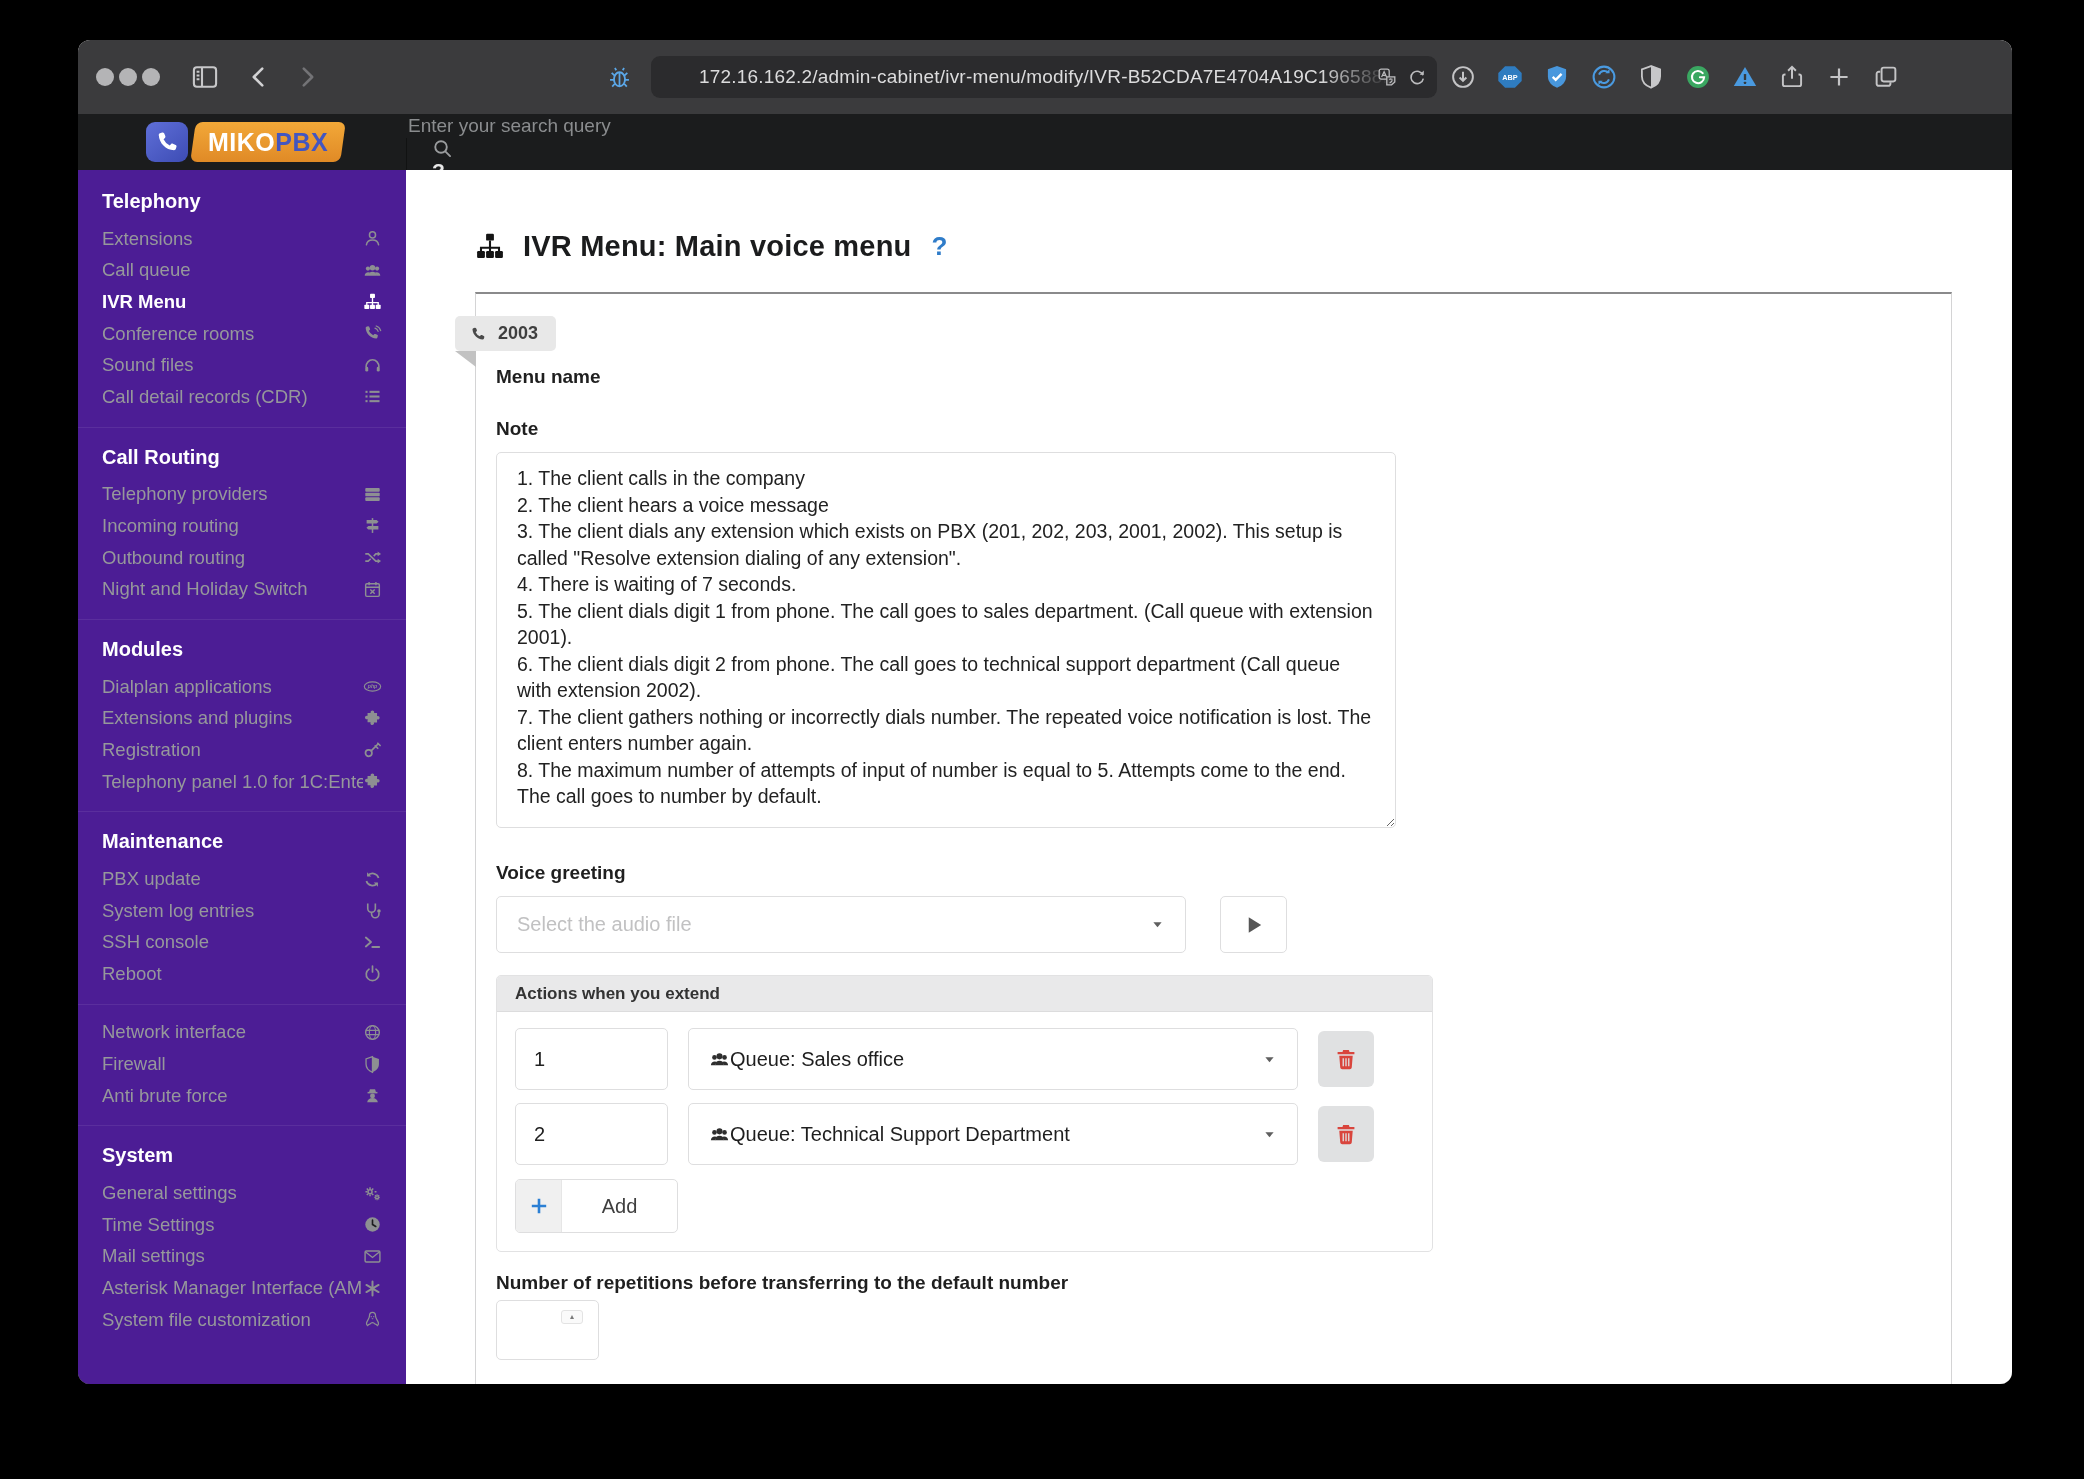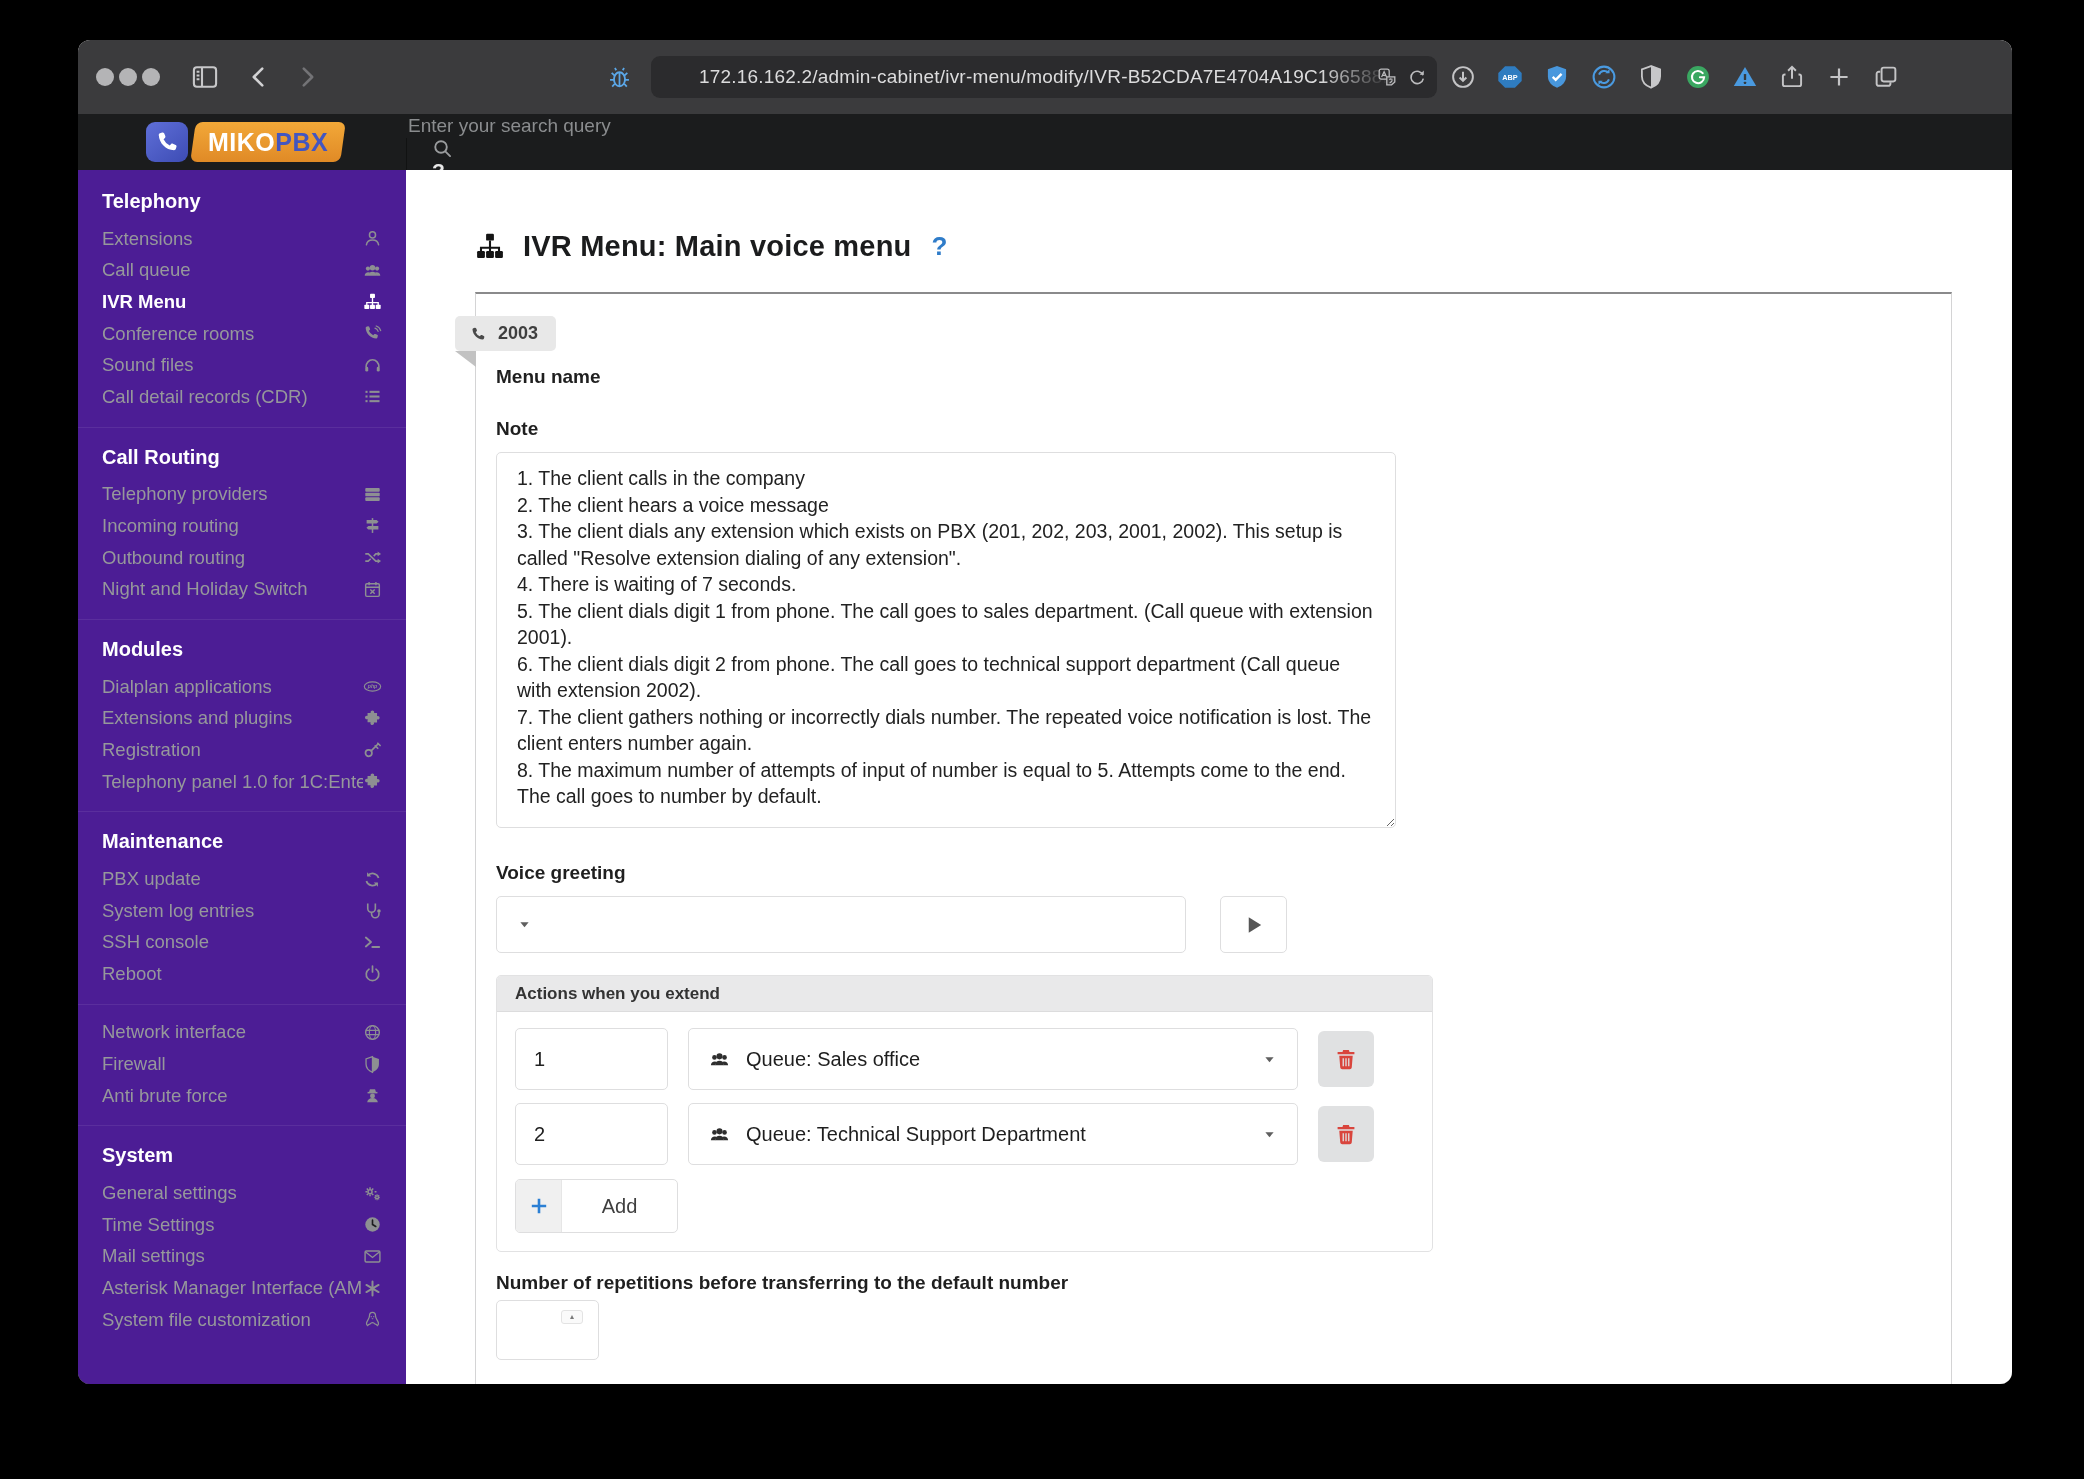--- a/index.html
+++ b/index.html
@@ -101,21 +101,21 @@
   .play-btn{width:67px;height:57px;border:1px solid #dededf;border-radius:5px;background:#fff;
     display:flex;align-items:center;justify-content:center;color:#565656;font-size:24px;cursor:pointer;}
 
   .actions-box{width:937px;margin-top:22px;border:1px solid #e2e2e3;border-radius:5px;background:#fff;}
   .actions-head{height:36px;background:#e9e9ea;border-bottom:1px solid #dcdcdd;border-radius:4px 4px 0 0;
     display:flex;align-items:center;padding:0 18px;font-size:17px;font-weight:bold;color:#333;}
   .actions-body{padding:16px 18px 18px 18px;}
   .act-row{display:flex;align-items:center;margin-bottom:13px;}
   .digit-input{width:153px;height:62px;border:1px solid #dededf;border-radius:5px;padding:0 18px;
     font-size:20px;color:#212121;font-family:inherit;outline:none;}
-  .q-select{width:610px;height:62px;margin-left:20px;gap:16px;}
+  .q-select{width:610px;height:62px;margin-left:20px;gap:0;}
   .q-ic{font-size:21px;color:#2e2e2e;display:flex;}
   .q-text{flex:1;font-size:20px;color:#1e1e1e;}
   .trash-btn{width:56px;height:56px;margin-left:20px;background:#e0e1e2;border:0;border-radius:6px;
     display:flex;align-items:center;justify-content:center;color:#d9453d;font-size:24px;cursor:pointer;}
   .add-btn{margin-top:14px;width:163px;height:54px;border:1px solid #dededf;border-radius:5px;background:#fff;
     display:flex;align-items:stretch;overflow:hidden;cursor:pointer;padding:0;}
   .add-plus{width:46px;background:#f0f0f0;display:flex;align-items:center;justify-content:center;
     color:#2b7fd4;font-size:20px;border-right:1px solid #e6e6e6;}
   .add-lbl{flex:1;display:flex;align-items:center;justify-content:center;font-size:20px;color:#3f3f3f;}
 
@@ -638,20 +638,21 @@
 3. The client dials any extension which exists on PBX (201, 202, 203, 2001, 2002). This setup is called "Resolve extension dialing of any extension".
 4. There is waiting of 7 seconds.
 5. The client dials digit 1 from phone. The call goes to sales department. (Call queue with extension 2001).
 6. The client dials digit 2 from phone. The call goes to technical support department (Call queue with extension 2002).
 7. The client gathers nothing or incorrectly dials number. The repeated voice notification is lost. The client enters number again.
 8. The maximum number of attempts of input of number is equal to 5. Attempts come to the end. The call goes to number by default.</textarea>
 
         <div class="fld-label mt30">Voice greeting</div>
         <div class="vg-row">
           <div class="select vg-select">
+            <span class="placeholder">Select the audio file</span>
             <span class="sel-caret" style="width:15px">
                 <svg class="ic" viewBox="0 0 20 20">
                   <path d="M4.5 7h11L10 13.5z"></path>
                 </svg>
               </span>
           </div>
           <button class="play-btn">
             <span style="display:flex">
                 <svg class="ic" viewBox="0 0 20 20">
                   <path d="M5.6 3.6 16 10 5.6 16.4z"></path>

